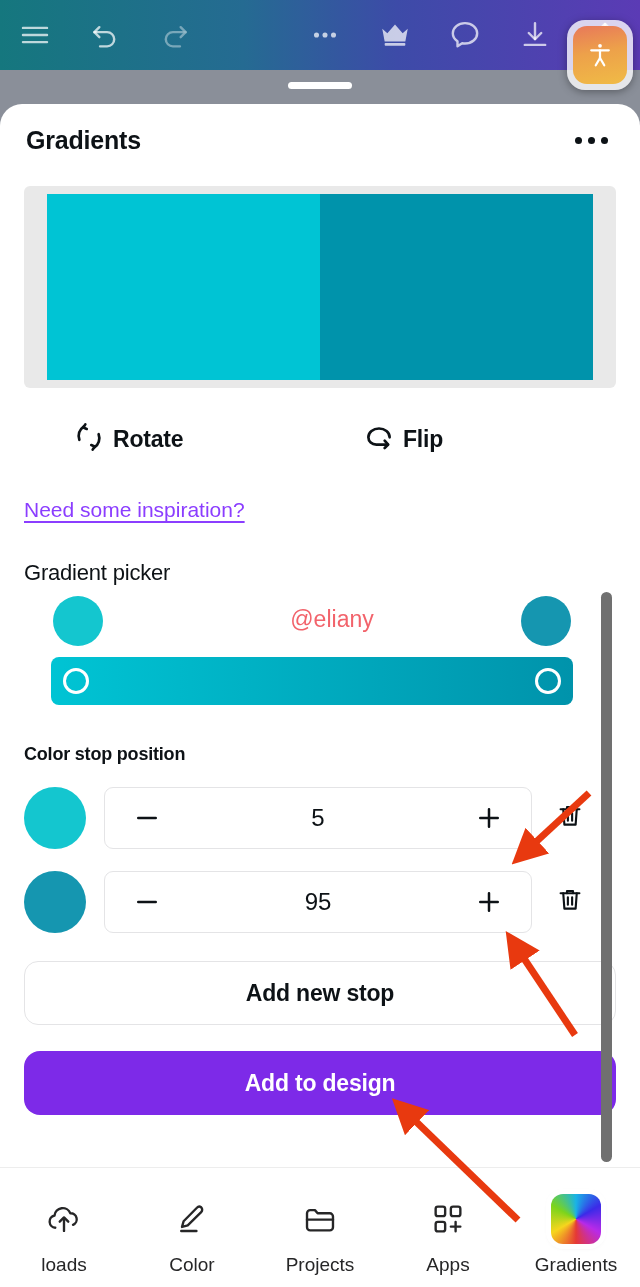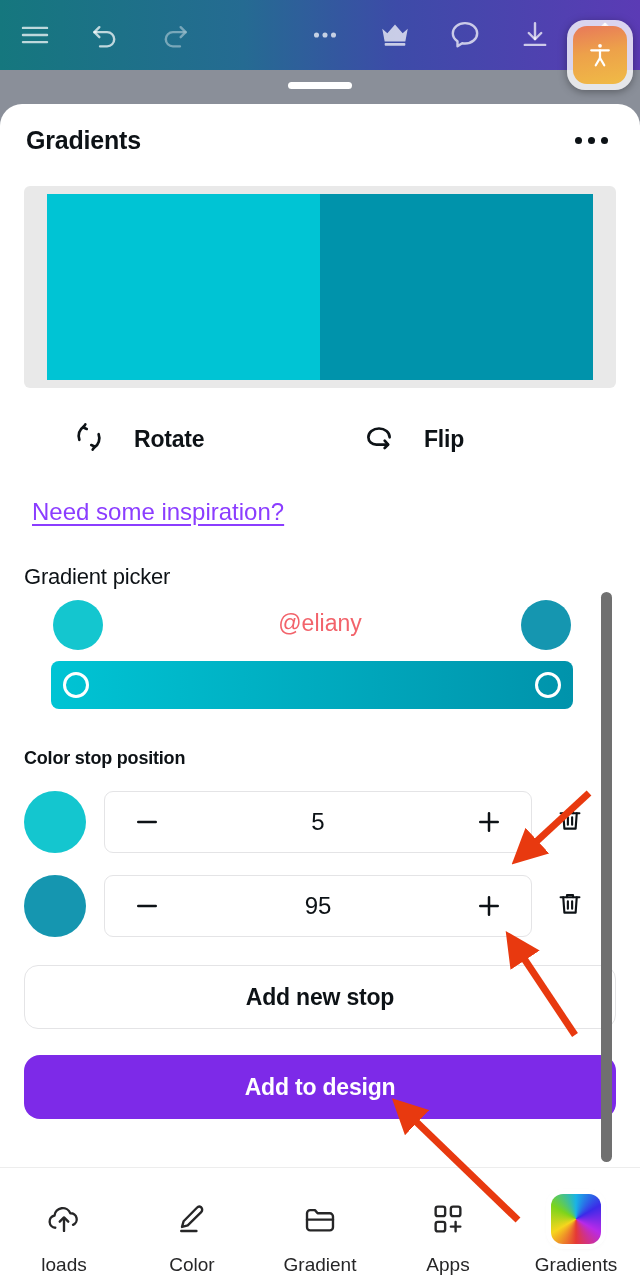--- a/index.html
+++ b/index.html
@@ -91,31 +91,31 @@
     width: 546px; height: 186px;
   }
 
   
   .rf-row {
     margin-top: 32px;
     display: flex;
     padding: 0 60px 0 72px;
   }
   .rf-btn {
-    display: flex; align-items: center; gap: 28px;
+    display: flex; align-items: center; gap: 7px;
     color: #0d1216;
   }
   .rf-btn.rotate { width: 290px; }
   .rf-label { font-size: 23px; font-weight: bold; letter-spacing: -0.2px; }
 
   
   .inspo {
     display: inline-block;
-    margin: 40px 0 0 32px;
-    font-size: 24px;
+    margin: 40px 0 0 24px;
+    font-size: 21px;
     color: #8b3dff;
     text-decoration: underline;
     text-underline-offset: 4px;
   }
 
   
   .section-title {
     margin: 38px 0 0 24px;
     font-size: 22px; font-weight: normal; color: #0d1216; letter-spacing: -0.2px;
   }
@@ -124,21 +124,21 @@
     margin: 10px 24px 0 24px;
     height: 110px;
   }
   .stop-dot {
     position: absolute; top: 0;
     width: 50px; height: 50px; border-radius: 50%;
   }
   .stop-dot.left  { left: 29px; }
   .stop-dot.right { left: 497px; }
   .watermark {
-    position: absolute; top: 10px; left: 0; width: 100%;
+    position: absolute; top: 10px; left: 12px; width: 100%;
     text-align: center;
     font-size: 23px;
     color: #f2636b;
   }
   .picker-bar {
     position: absolute; top: 61px; left: 27px;
     width: 522px; height: 48px;
     border-radius: 8px;
   }
   .bar-handle {
@@ -440,21 +440,21 @@
       <div class="nav-label">Color</div>
     </div>
 
     <div class="nav-item">
       <div class="nav-icon">
         <svg width="38" height="38" viewBox="0 0 24 24" fill="none" stroke="#262627" stroke-width="1.5" stroke-linecap="round" stroke-linejoin="round">
           <path d="M3.8 8.4a2 2 0 0 1 2-2h3l1.7 2h7.7a2 2 0 0 1 2 2v6.8a2 2 0 0 1-2 2H5.8a2 2 0 0 1-2-2V8.4z"></path>
           <path d="M3.8 12.4h16.4"></path>
         </svg>
       </div>
-      <div class="nav-label">Gradient</div>
+      <div class="nav-label">Projects</div>
     </div>
 
     <div class="nav-item">
       <div class="nav-icon">
         <svg width="38" height="38" viewBox="0 0 24 24" fill="none" stroke="#262627" stroke-width="1.5" stroke-linecap="round" stroke-linejoin="round">
           <rect x="4.2" y="4.2" width="6" height="6" rx="1.4"></rect>
           <rect x="13.8" y="4.2" width="6" height="6" rx="1.4"></rect>
           <rect x="4.2" y="13.8" width="6" height="6" rx="1.4"></rect>
           <path d="M16.8 13.8v6M13.8 16.8h6"></path>
         </svg>

